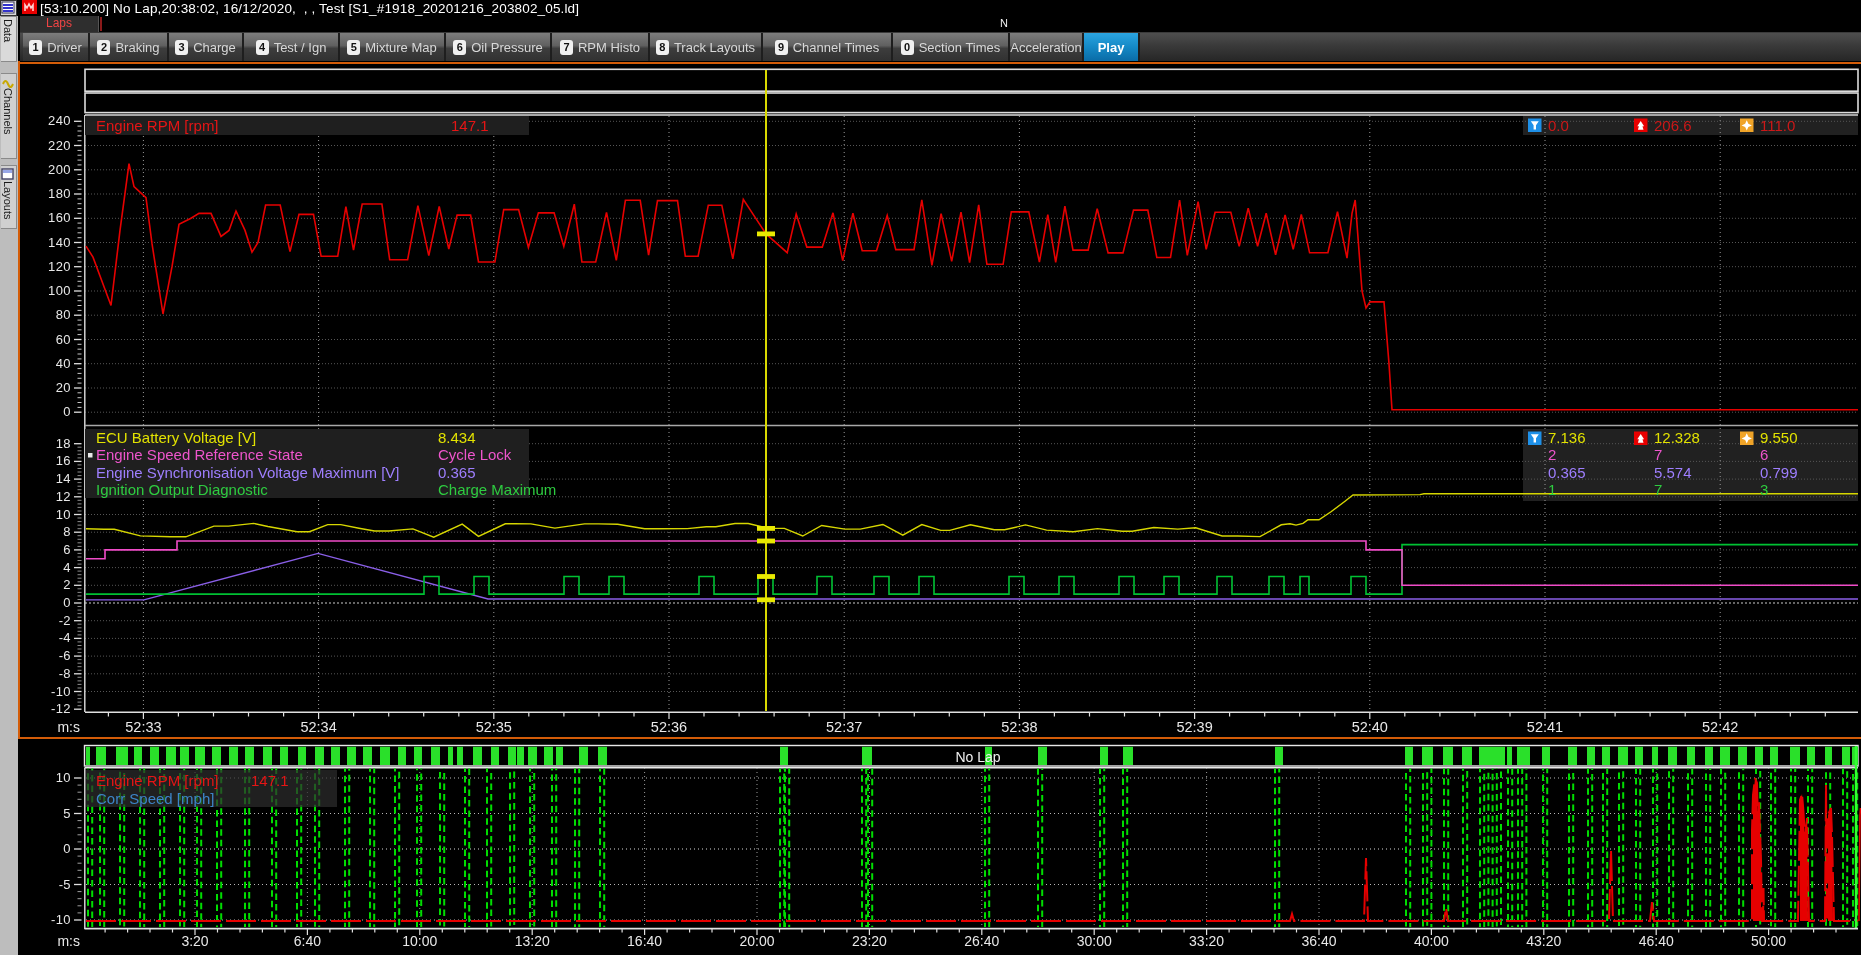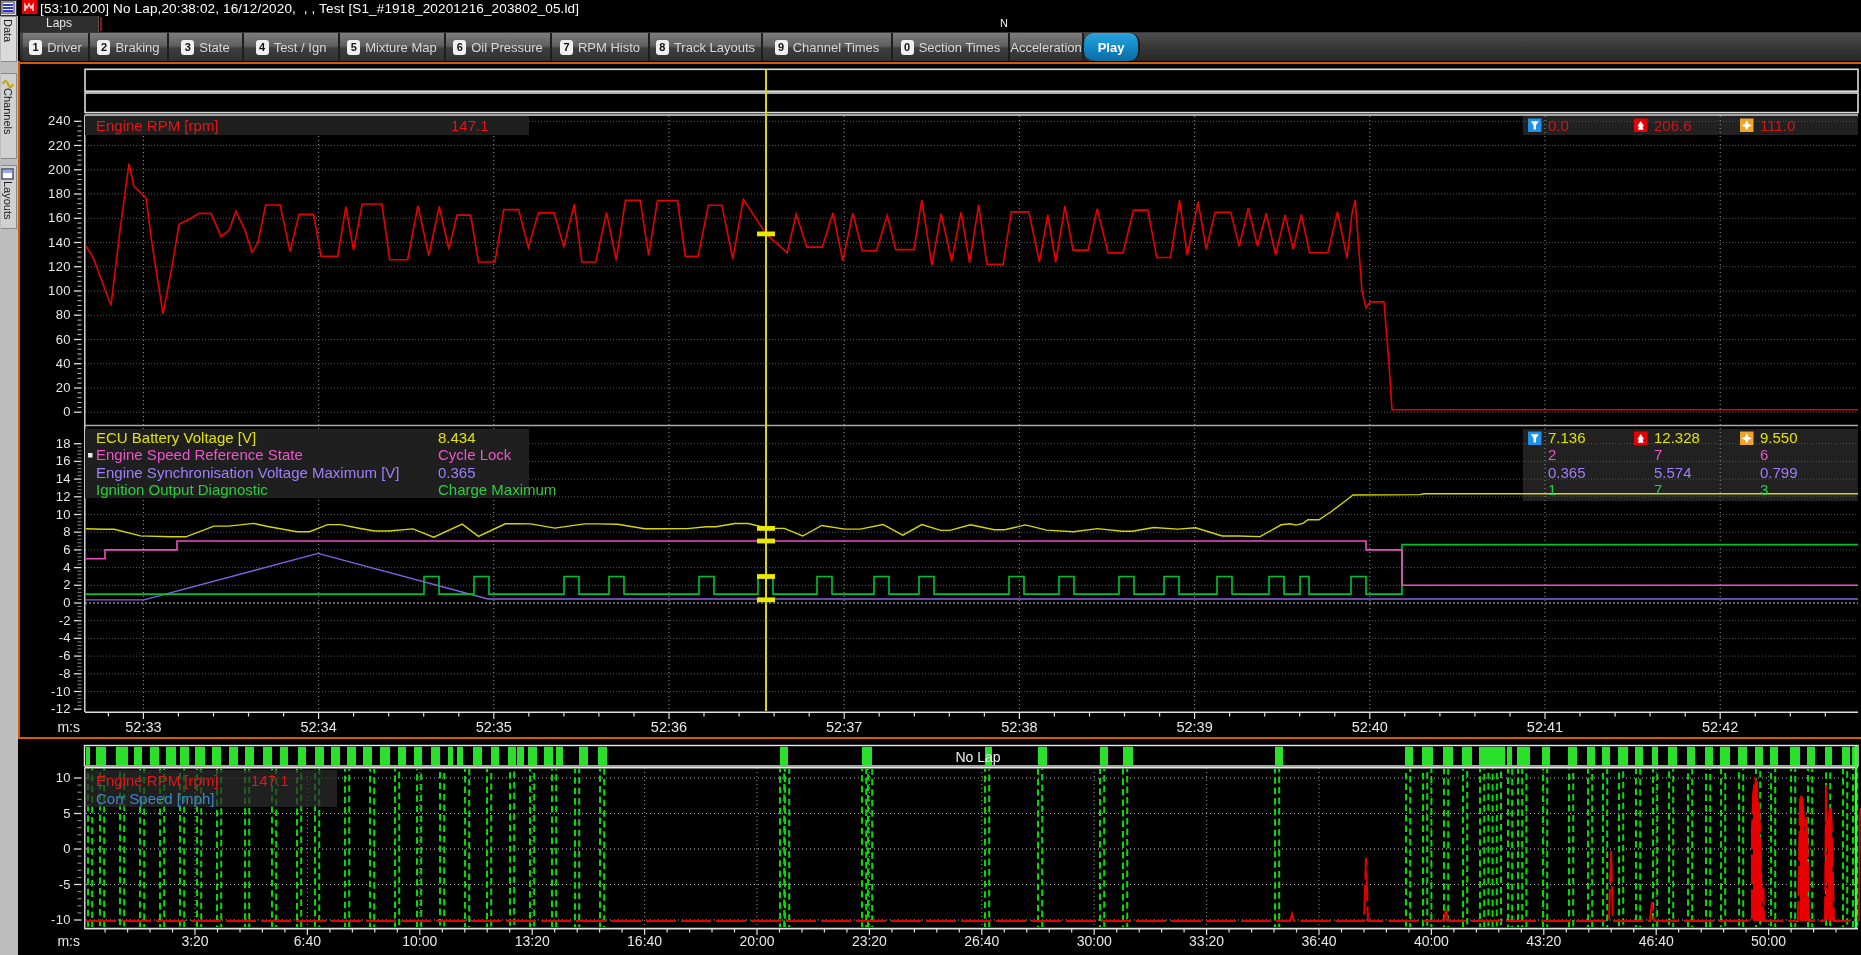--- a/index.html
+++ b/index.html
@@ -5,32 +5,32 @@
   font-family:"Liberation Sans", sans-serif; }
 #root { position:absolute; top:0; left:0; width:1861px; height:955px; background:#000; }
 .abs { position:absolute; }
 #titlebar { left:18px; top:0; width:1843px; height:16px; background:#000; color:#fff;
   font-size:13.5px; letter-spacing:0.15px; line-height:15px; }
 #titletext { position:absolute; left:22px; top:1px; }
 #mlogo { position:absolute; left:4px; top:0px; width:15px; height:14px; background:#e80000; }
 #lapsrow { left:20px; top:16px; width:1841px; height:17px; background:#000;
   border-bottom:1px solid #3a3a3a; }
 #lapsbox { position:absolute; left:0; top:0; width:79px; height:16px; background:#2e2e2e;
-  color:#e5e5e5; font-size:12px; text-align:center; line-height:15px;
+  color:#ef4444; font-size:12px; text-align:center; line-height:15px;
   border-right:1px solid #555; }
 #lapmark { position:absolute; left:80px; top:1px; width:2px; height:14px; background:#8b1a1a; }
 #nlab { position:absolute; left:980px; top:1px; color:#f0f0f0; font-size:11px; }
 #tabbar { left:20px; top:33px; width:1841px; height:28px;
   background:linear-gradient(180deg,#4e4e4e 0%,#3a3a3a 45%,#262626 100%);
   display:flex; align-items:stretch; padding-left:3px; }
 .tab { height:100%; display:flex; align-items:center; justify-content:center; gap:5px;
   background:linear-gradient(180deg,#7d7d7d 0%,#606060 45%,#3d3d3d 55%,#313131 100%);
   border-right:2px solid #1e1e1e; color:#d8d8d8; font-size:13px; white-space:nowrap; }
 .tab.play { background:linear-gradient(180deg,#2ba4e0 0%,#1489c6 50%,#0a6ba6 100%);
-  color:#fff; font-weight:bold;border-radius:10px; }
+  color:#fff; font-weight:bold; }
 .badge { display:inline-block; width:13px; height:15px; background:#f0f0f0; color:#111;
   border-radius:3px; font-weight:bold; font-size:11px; text-align:center; line-height:15px; }
 #oranget { left:18px; top:61.5px; width:1843px; height:2.2px; background:#d35c08; }
 #orangel { left:18px; top:61px; width:2px; height:676px; background:#d35c08; }
 #orangeb { left:18px; top:736.5px; width:1843px; height:2.5px; background:#d35c08; }
 #sidebar { left:0; top:16px; width:18px; height:939px; background:#bdbdbd; }
 #sideicon { position:absolute; left:0; top:-16px; width:17px; height:16px; background:#d8d8d8;
   border:1px solid #333; }
 .stab { position:absolute; left:1px; width:16px; background:#d0d0d0; border:1px solid #8a8a8a;
   border-left:none; color:#1a1a1a; font-size:11px;
@@ -729,21 +729,21 @@
       <div class="tab" style="width:67px">
         <span class="badge">1</span>
         <span class="tl">Driver</span>
       </div>
 <div class="tab" style="width:79px">
         <span class="badge">2</span>
         <span class="tl">Braking</span>
       </div>
 <div class="tab" style="width:75px">
         <span class="badge">3</span>
-        <span class="tl">State</span>
+        <span class="tl">Charge</span>
       </div>
 <div class="tab" style="width:96px">
         <span class="badge">4</span>
         <span class="tl">Test / Ign</span>
       </div>
 <div class="tab" style="width:106px">
         <span class="badge">5</span>
         <span class="tl">Mixture Map</span>
       </div>
 <div class="tab" style="width:106px">

